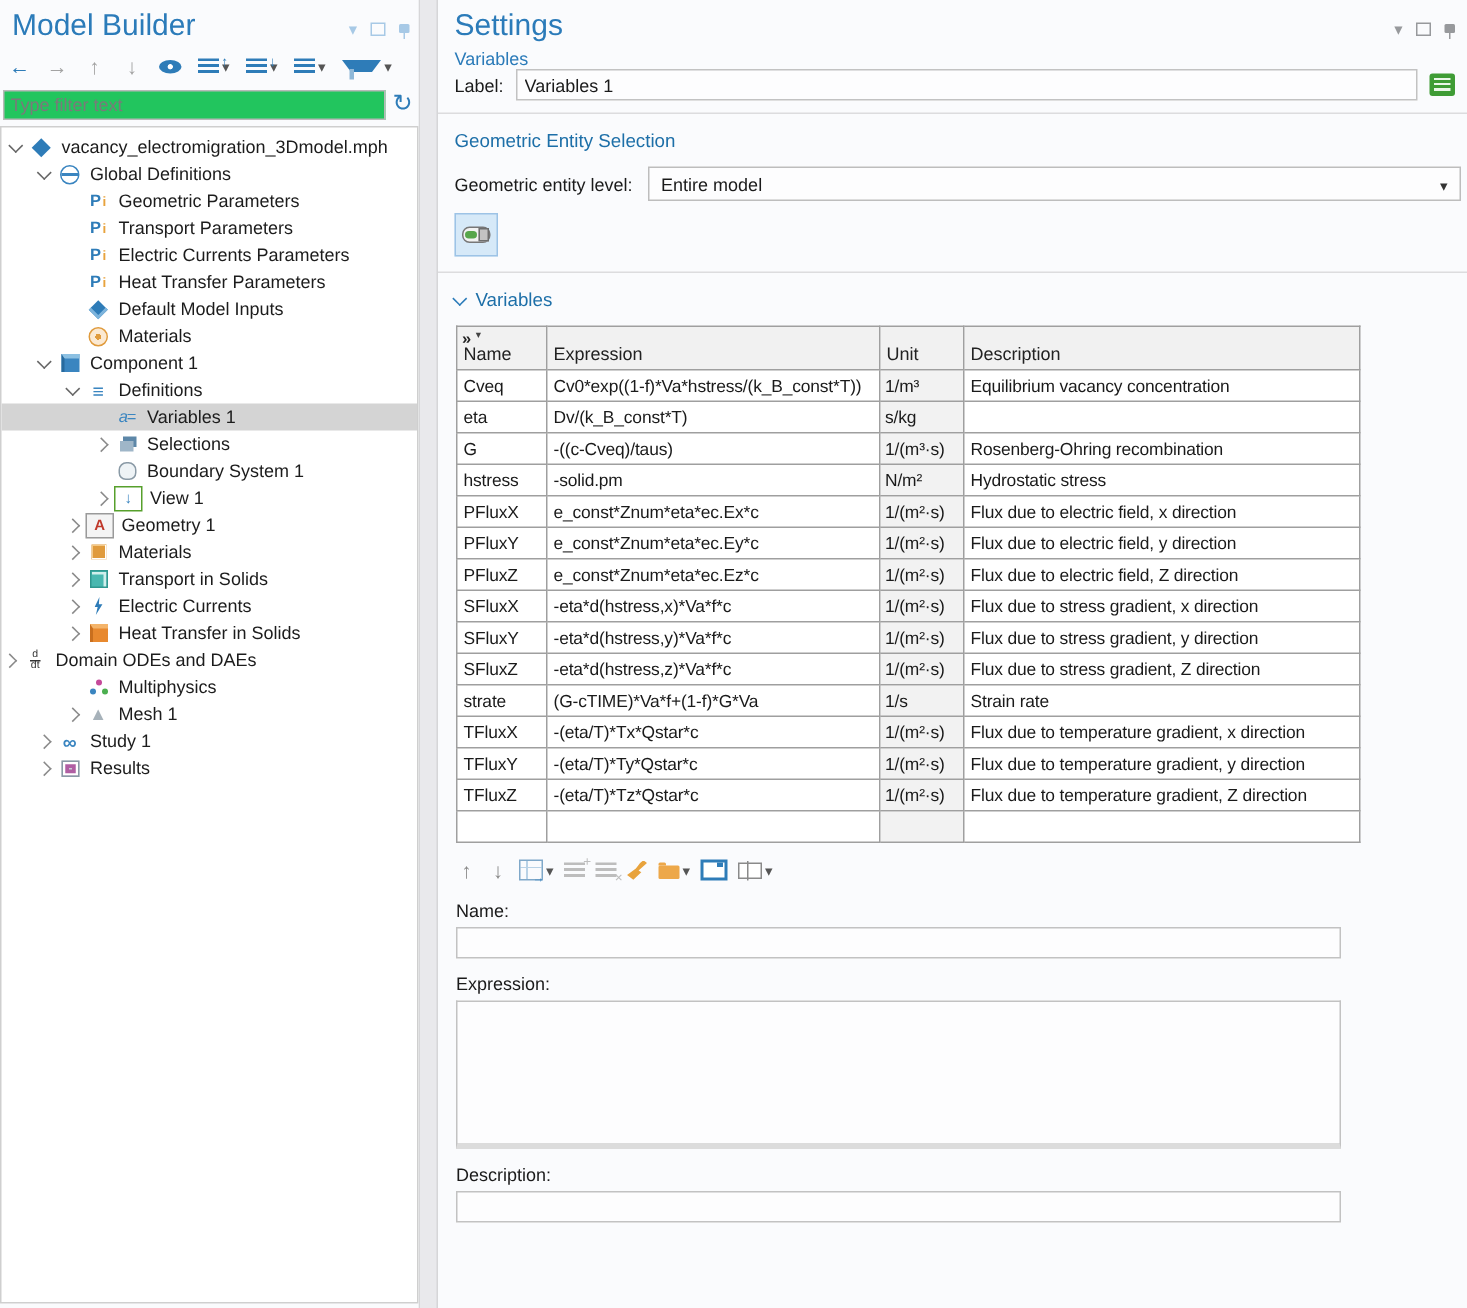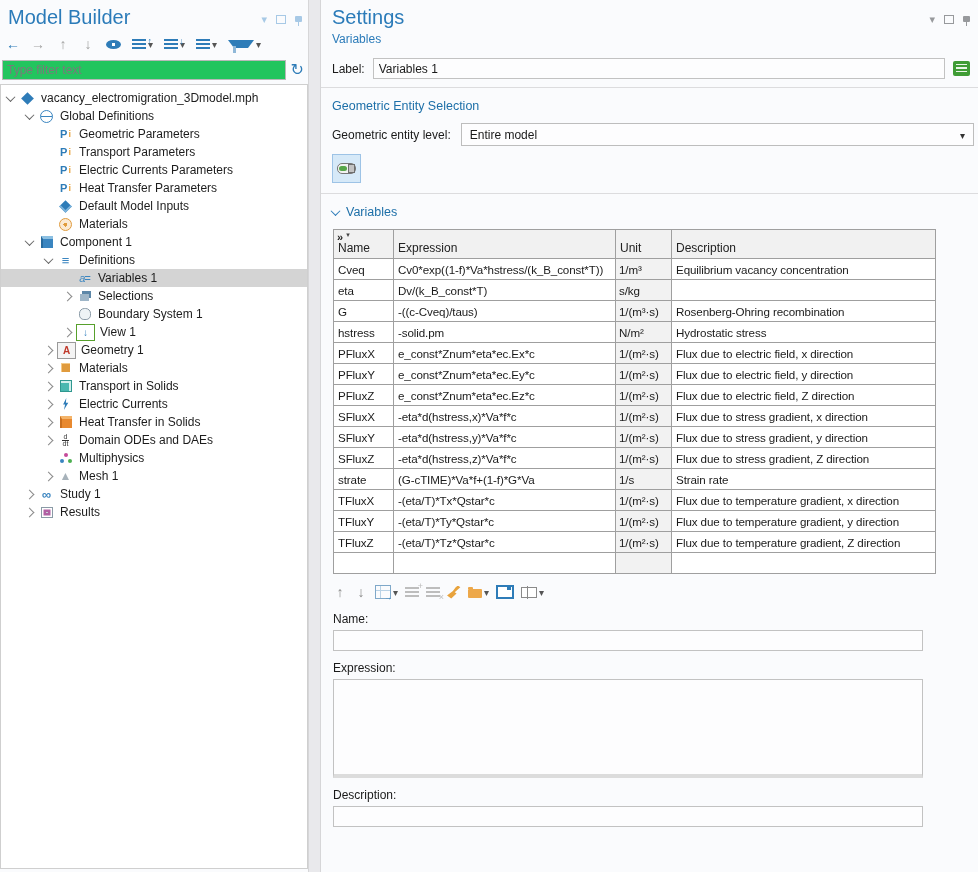--- a/index.html
+++ b/index.html
@@ -4,21 +4,21 @@
 <style>
   html,body{margin:0;padding:0;}
   body{
     width:978px;height:872px;overflow:hidden;background:#fff;
     font-family:"Liberation Sans","DejaVu Sans",sans-serif;font-size:12px;color:#1a1a1a;
     position:relative;
   }
   .app{position:absolute;inset:0;display:flex;}
 
   
-  .mb-panel{width:308px;flex:none;background:#fafbfd;position:relative;}
+  .mb-panel{width:279px;flex:none;background:#fafbfd;position:relative;}
   .panel-head{display:flex;align-items:flex-start;padding:6px 6px 0 8px;}
   .panel-head h1{margin:0;font-size:20px;font-weight:400;color:#2b7bb9;flex:1;}
   .win-icons{display:flex;align-items:center;gap:9px;margin-top:6px;}
   .win-icons.blue{color:#a7c9e6;}
   .win-icons.gray{color:#97999c;}
   .caret::before{content:"▾";font-size:10px;line-height:10px;}
   .win-icons .caret::before{font-size:11px;}
   .sq{width:8px;height:7px;border:1.5px solid currentColor;display:inline-block;}
   .pin{position:relative;width:7px;height:6px;background:currentColor;border-radius:1px;display:inline-block;}
   .pin::after{content:"";position:absolute;left:2.5px;top:6px;width:1.5px;height:4px;background:currentColor;}
@@ -100,21 +100,21 @@
 
   
   .split{width:11px;flex:none;background:#e9e9ec;border-left:1px solid #d6d6d8;border-right:1px solid #d6d6d8;cursor:col-resize;}
 
   
   .set-panel{flex:1;background:#fafbfd;position:relative;padding:0 0 0 0;}
   .set-head{padding:6px 8px 0 11px;}
   .head-top{display:flex;align-items:flex-start;}
   .set-head h1{margin:0;font-size:20px;font-weight:400;color:#2b7bb9;flex:1;}
   .subtitle{color:#2b7bb9;margin-top:3px;cursor:pointer;}
-  .label-row{display:flex;align-items:center;margin:12px 8px 8px 11px;gap:8px;}
+  .label-row{display:flex;align-items:center;margin:0 8px 8px 11px;gap:8px;}
   .flabel{flex:none;}
   .txt{flex:1;height:19px;border:1px solid #c2c2c2;background:#fdfdfe;font-family:inherit;font-size:12px;
     padding:0 5px;color:#1a1a1a;outline:none;}
   .btn-green{flex:none;width:17px;height:15px;background:#3f9c35;border-radius:2px;position:relative;cursor:pointer;}
   .btn-green::before{content:"";position:absolute;inset:3px 3px 2px 3px;
     background:repeating-linear-gradient(to bottom,#eaf6e8 0 1.5px,transparent 1.5px 3.5px);}
   .rule{border:none;border-top:1px solid #dcdcde;margin:0;}
   .sec-head{color:#1d6fa8;font-size:12.5px;margin:11px 8px 10px 11px;display:flex;align-items:center;gap:7px;}
   .schev{width:6px;height:6px;border-right:1.5px solid #2b7bb9;border-bottom:1.5px solid #2b7bb9;
     transform:rotate(45deg) translate(-1px,-1px);}
@@ -325,21 +325,21 @@
     <span class="ico ico-ec"></span>
     <span class="tlabel">Electric Currents</span>
   </div>
 
   <div class="trow" style="padding-left: 42px;">
     <span class="chev col"></span>
     <span class="ico ico-heat"></span>
     <span class="tlabel">Heat Transfer in Solids</span>
   </div>
 
-  <div class="trow" style="padding-left: 42px; text-align: right;">
+  <div class="trow" style=" text-align: right;">
     <span class="chev col"></span>
     <span class="ico ico-ode"></span>
     <span class="tlabel">Domain ODEs and DAEs</span>
   </div>
 
   <div class="trow" style="padding-left: 42px;">
     <span class="chev leaf"></span>
     <span class="ico ico-multi"></span>
     <span class="tlabel">Multiphysics</span>
   </div>

